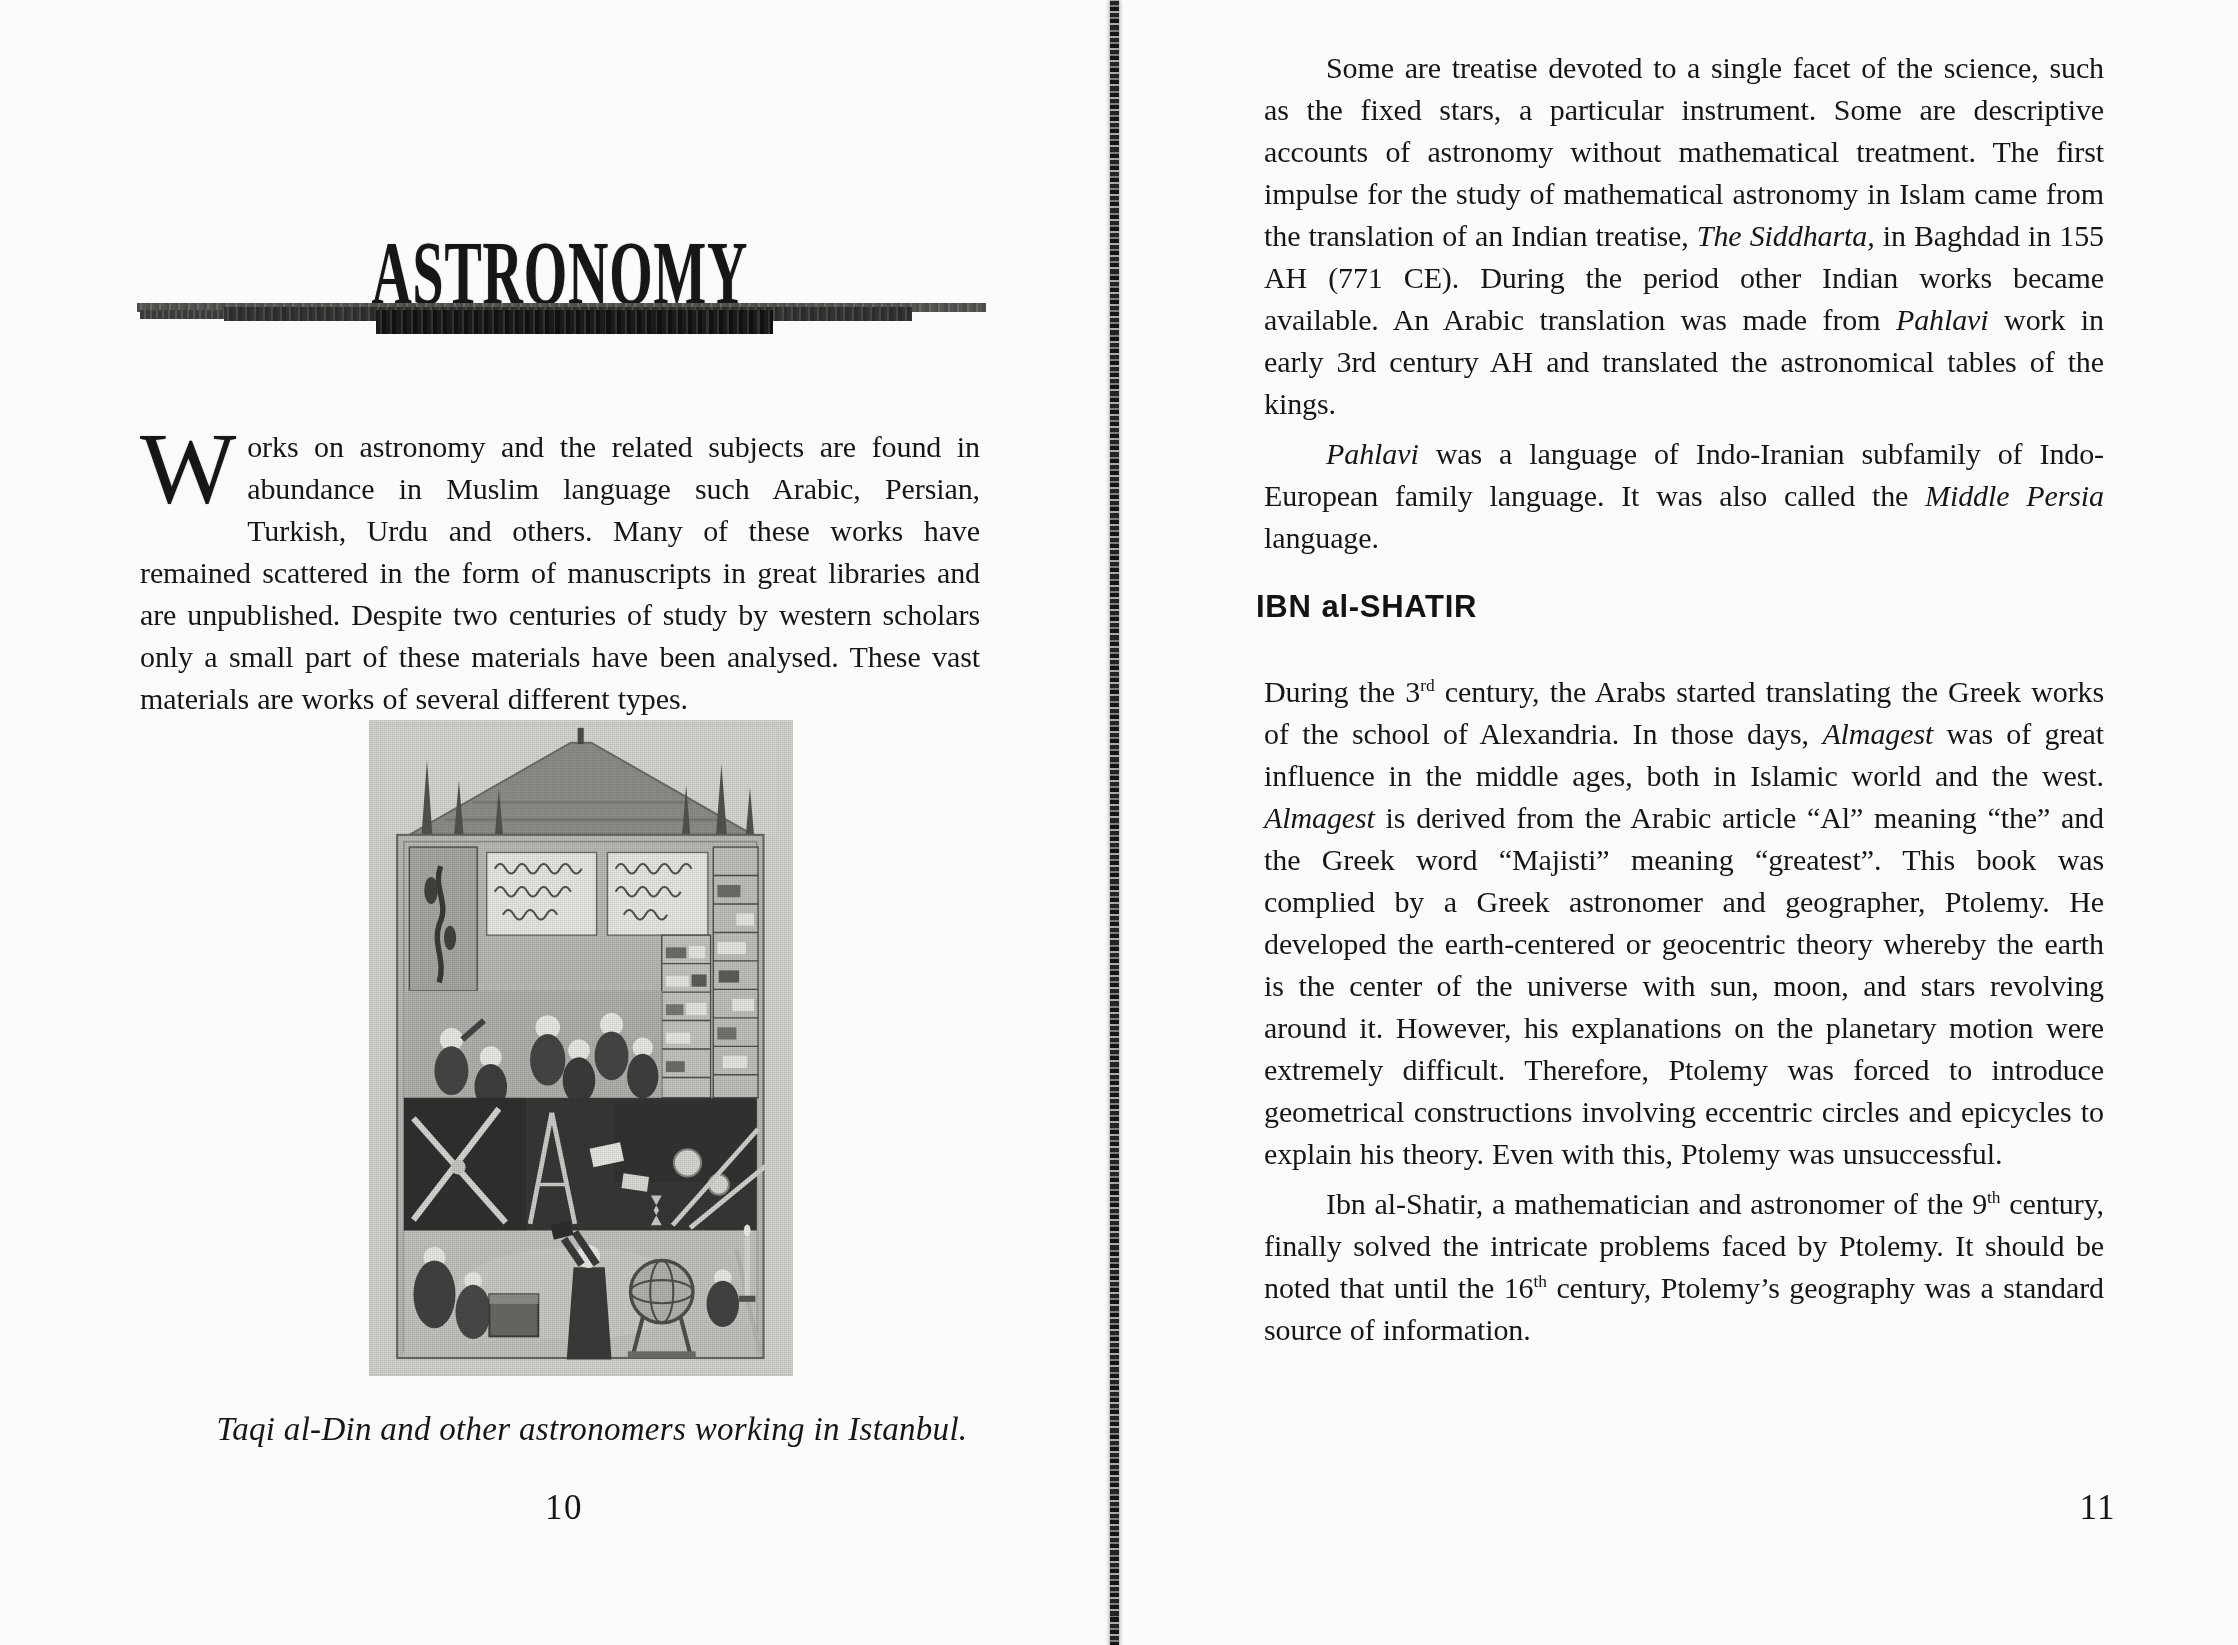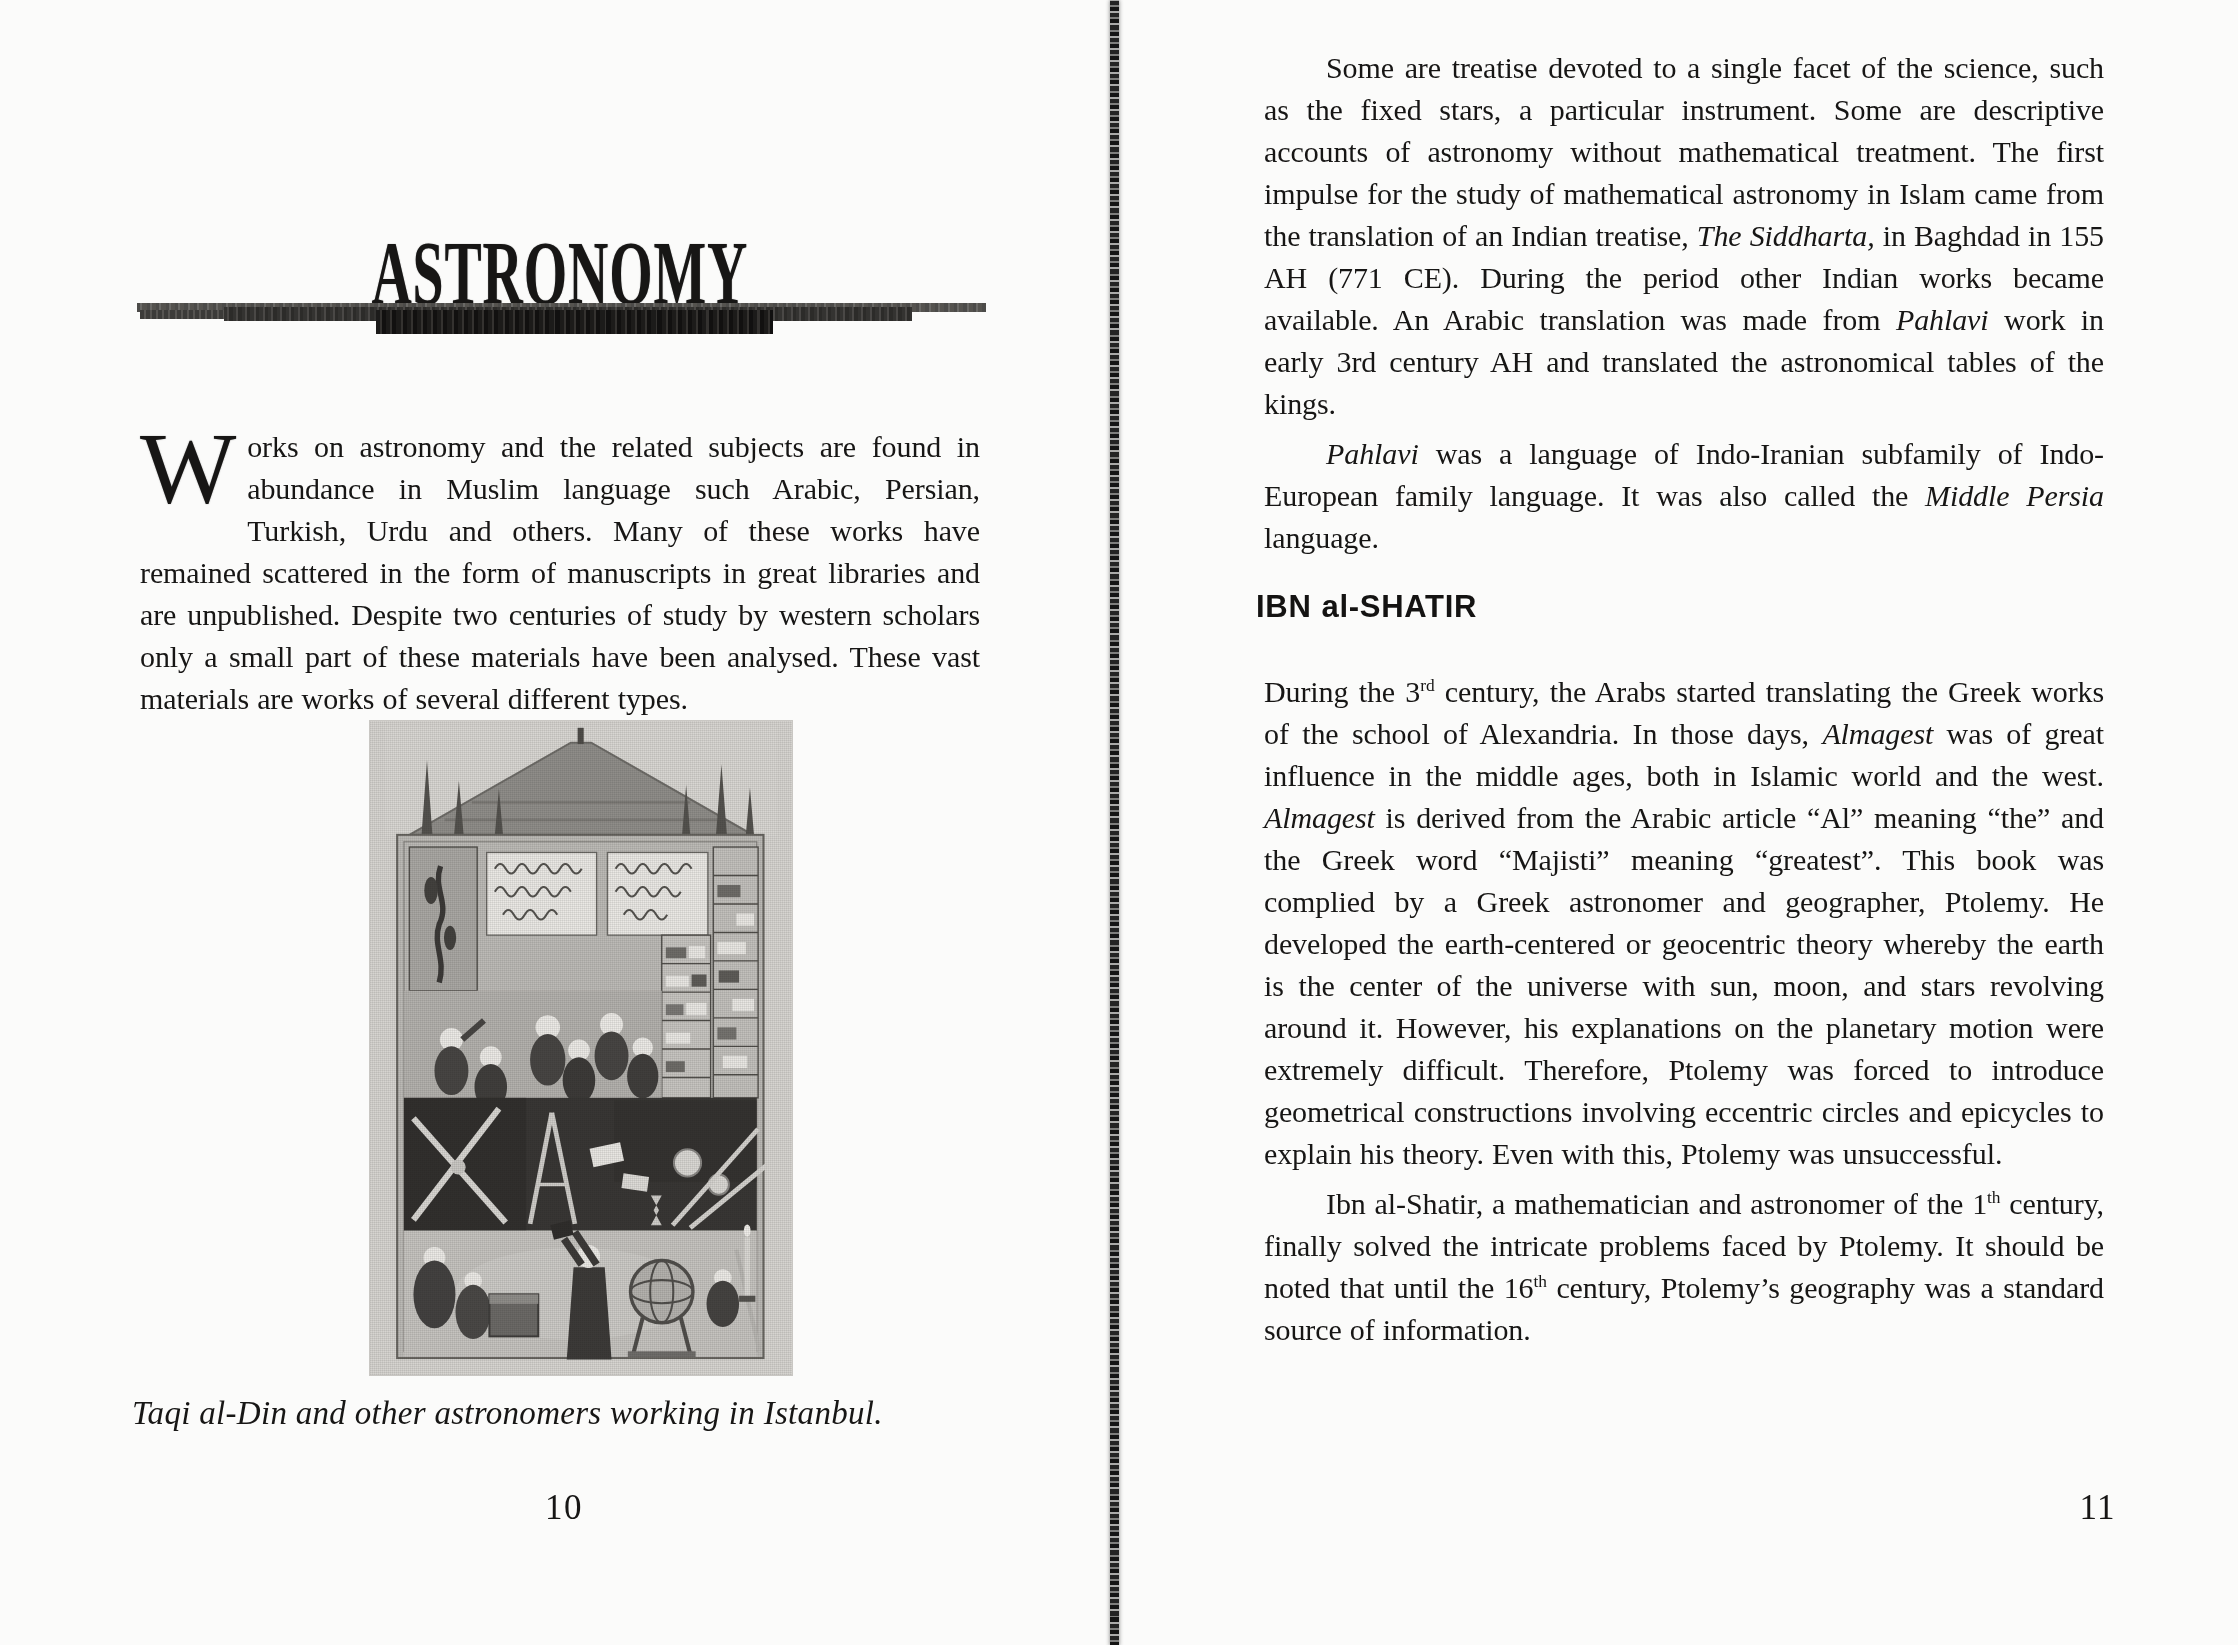--- a/index.html
+++ b/index.html
@@ -34,21 +34,21 @@
   sup{font-size:58%;vertical-align:super;line-height:0;}
 
   .illustration{position:absolute;left:370px;top:721px;width:422px;height:654px;
       outline:0.7px solid #c9c7c3;background:#d6d4d0;}
   .illustration svg{display:block;width:100%;height:100%;}
   .illustration::after{content:"";position:absolute;inset:0;pointer-events:none;
       background:
         repeating-linear-gradient(0deg,rgba(20,20,18,.07) 0 0.7px,rgba(255,255,255,0) 0.7px 2px),
         repeating-linear-gradient(90deg,rgba(20,20,18,.06) 0 0.7px,rgba(255,255,255,0) 0.7px 2px);}
 
-  .caption{position:absolute;left:132px;top:1394px;width:888px;margin:0;text-align:left;
+  .caption{position:absolute;left:132px;top:1394px;width:888px;margin:16px;text-align:center;
       font-style:italic;font-size:33px;line-height:39px;letter-spacing:0.3px;}
 
   .pagenum{position:absolute;width:856px;top:1484px;margin:4px;text-align:center;
       font-size:35px;letter-spacing:1.4px;}
   .pagenum.left{left:132px;}
   .pagenum.right{left:1256px;text-align:right;}
 
   
   .spine{position:absolute;left:1110px;top:0;width:8.8px;height:1646px;
       background:repeating-linear-gradient(0deg,
@@ -233,20 +233,20 @@
   </section>
 
   <div class="spine"></div>
 
   <section>
     <div class="body-col right-body">
       <p class="indent"><span>Some are treatise devoted to a single facet of the science, such as the fixed stars, a particular instrument. Some are descriptive accounts of astronomy without mathematical treatment. The first impulse for the study of mathematical astronomy in Islam came from the translation of an Indian treatise, </span><em>The Siddharta,</em><span> in Baghdad in 155 AH (771 CE). During the period other Indian works became available. An Arabic translation was made from </span><em>Pahlavi</em><span> work in early 3rd century AH and translated the astronomical tables of the kings.</span></p>
       <p class="indent"><em>Pahlavi</em><span> was a language of Indo-Iranian subfamily of Indo-European family language. It was also called the </span><em>Middle Persia</em><span> language.</span></p>
       <h2 class="section-heading">IBN al-SHATIR</h2>
       <p><span>During the 3</span><sup>rd</sup><span> century, the Arabs started translating the Greek works of the school of Alexandria. In those days, </span><em>Almagest</em><span> was of great influence in the middle ages, both in Islamic world and the west. </span><em>Almagest</em><span> is derived from the Arabic article “Al” meaning “the” and the Greek word “Majisti” meaning “greatest”. This book was complied by a Greek astronomer and geographer, Ptolemy. He developed the earth-centered or geocentric theory whereby the earth is the center of the universe with sun, moon, and stars revolving around it. However, his explanations on the planetary motion were extremely difficult. Therefore, Ptolemy was forced to introduce geometrical constructions involving eccentric circles and epicycles to explain his theory. Even with this, Ptolemy was unsuccessful.</span></p>
-      <p class="indent"><span>Ibn al-Shatir, a mathematician and astronomer of the 1</span><sup>th</sup><span> century, finally solved the intricate problems faced by Ptolemy. It should be noted that until the 16</span><sup>th</sup><span> century, Ptolemy’s geography was a standard source of information.</span></p>
+      <p class="indent"><span>Ibn al-Shatir, a mathematician and astronomer of the 9</span><sup>th</sup><span> century, finally solved the intricate problems faced by Ptolemy. It should be noted that until the 16</span><sup>th</sup><span> century, Ptolemy’s geography was a standard source of information.</span></p>
     </div>
 
     <p class="pagenum right">11</p>
   </section>
 
 </div>
 
 
 </body></html>

